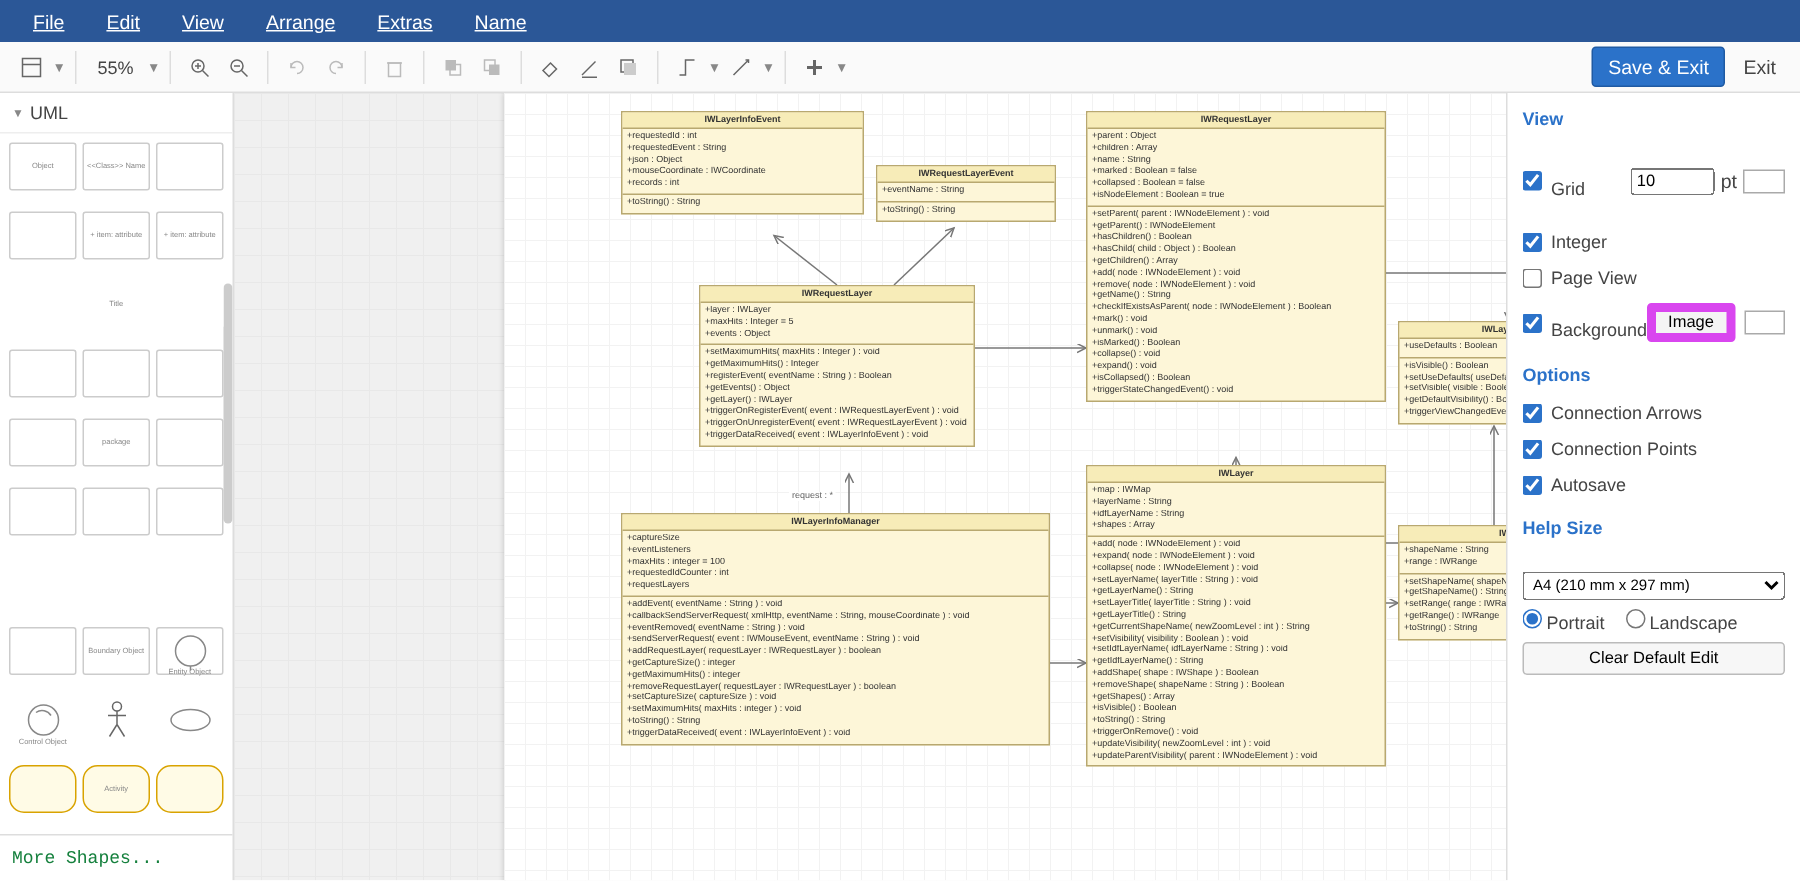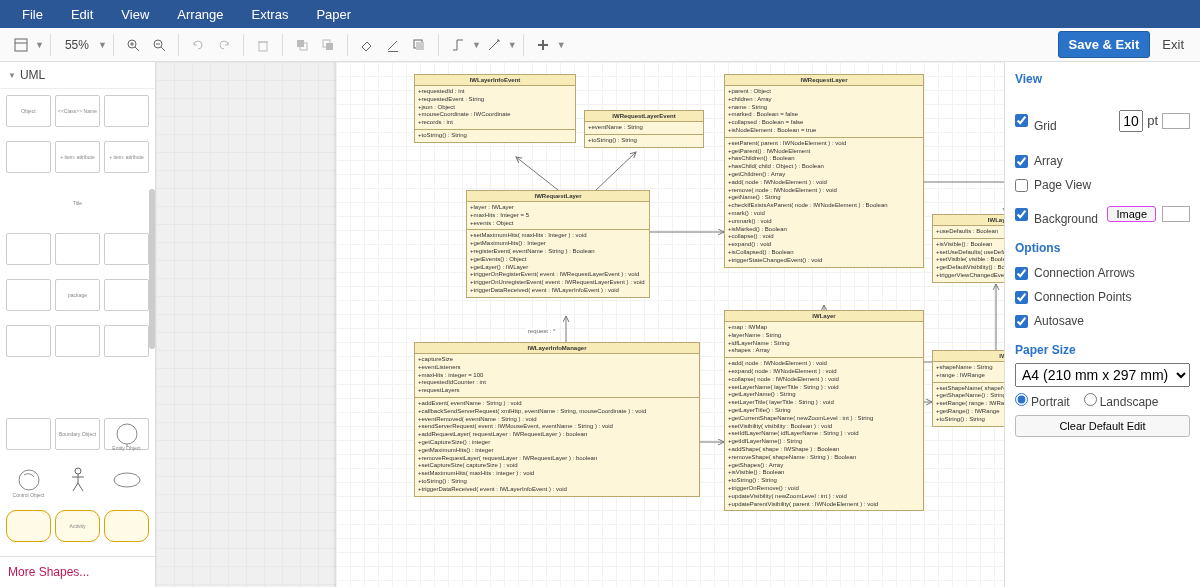--- a/index.html
+++ b/index.html
@@ -1,74 +1,74 @@
 <!DOCTYPE html>
 <html><head>
 <meta charset="utf-8">
 <style>
 * { box-sizing: border-box; margin: 0; padding: 0; font-family: -apple-system, Helvetica, Arial, sans-serif; }
 body { width: 1200px; height: 587px; overflow: hidden; background: #fff; display: flex; flex-direction: column; }
 .menubar { background: #2b5797; color: #fff; height: 28px; display: flex; align-items: center; padding: 0 8px; font-size: 13px; }
-.menubar .mi { padding: 4px 14px; cursor: pointer; }
+.menubar .mi { padding: 4px 14px; cursor: pointer; text-decoration: underline; }
 .toolbar { height: 34px; border-bottom: 1px solid #ddd; display: flex; align-items: center; padding: 0 8px; background: #fafafa; }
 .tool-btn { width: 24px; height: 24px; display: flex; align-items: center; justify-content: center; color: #555; border-radius: 3px; margin: 0 1px; cursor: pointer; }
 .tool-btn svg { width: 16px; height: 16px; }
 .sep { width: 1px; height: 22px; background: #ddd; margin: 0 6px; }
 .zoom { font-size: 12px; color: #444; padding: 0 8px; }
 .dd { font-size: 9px; color: #888; margin-left: 1px; }
 .spacer { flex: 1; }
-.btn-primary { background: #2b72c9; color: #fff; border: 1px solid #1f5aa3; padding: 5px 10px; font-size: 13px; border-radius: 3px; cursor: pointer; font-weight: bold; }
+.btn-primary { background: #2b72c9; color: #fff; border: 1px solid #1f5aa3; padding: 5px 10px; font-size: 13px; border-radius: 3px; cursor: pointer; }
 .btn-exit { background: none; border: none; color: #444; font-size: 13px; padding: 5px 8px; cursor: pointer; margin-left: 4px; }
 .main { flex: 1; display: flex; overflow: hidden; }
 .sidebar-left { width: 156px; border-right: 1px solid #ddd; display: flex; flex-direction: column; background: #fff; }
 .sb-header { display: flex; align-items: center; padding: 6px 8px; font-size: 12px; color: #444; border-bottom: 1px solid #eee; }
 .sb-header .tri { font-size: 8px; margin-right: 4px; color: #888; }
 .shapes-grid { flex: 1; overflow-y: auto; padding: 6px; display: grid; grid-template-columns: 1fr 1fr 1fr; gap: 6px 4px; position: relative; }
 .shape-cell { height: 32px; border: 1px solid #ccc; border-radius: 2px; background: #fff; display: flex; align-items: center; justify-content: center; font-size: 5px; color: #888; position: relative; }
 .shape-cell.noborder { border: none; }
 .shape-cell.rounded { border-radius: 10px; }
 .shape-cell span.lbl { position: absolute; font-size: 5px; }
 .hl-y { border-color: #d9a300 !important; background: #fffbe6; }
-.more-shapes { border-top: 1px solid #ddd; padding: 8px; font-size: 12px; color: #be185d; cursor: pointer; }
+.more-shapes { border-top: 1px solid #ddd; padding: 8px; font-size: 12px; color: #15803d; cursor: pointer; font-family: Liberation Mono, monospace; }
 .canvas { flex: 1; position: relative; background: #f0f0f0; overflow: hidden; }
 .grid-bg { position: absolute; inset: 0; background-image: linear-gradient(#e8e8e8 1px, transparent 1px), linear-gradient(90deg, #e8e8e8 1px, transparent 1px); background-size: 18px 18px; }
 .sheet { position: absolute; left: 180px; top: 0; width: 790px; height: 570px; background: #fff; box-shadow: 0 0 4px rgba(0,0,0,0.2); background-image: linear-gradient(#f2f2f2 1px, transparent 1px), linear-gradient(90deg, #f2f2f2 1px, transparent 1px); background-size: 14px 14px; }
 .uml { position: absolute; background: #fdf6d8; border: 1px solid #b8a870; font-size: 6px; color: #333; }
 .uml .title { text-align: center; font-weight: bold; border-bottom: 1px solid #b8a870; padding: 2px 3px; background: #f7ecb8; }
 .uml .sec { border-bottom: 1px solid #b8a870; padding: 2px 3px; }
 .uml .sec:last-child { border-bottom: none; }
 .uml .row { white-space: nowrap; overflow: hidden; line-height: 1.3; }
 .edge-label { position: absolute; font-size: 6px; color: #666; background: #fff; padding: 0 2px; }
 svg.edges { position: absolute; inset: 0; pointer-events: none; }
 .sidebar-right { width: 196px; border-left: 1px solid #ddd; background: #fff; font-size: 12px; color: #444; display: flex; flex-direction: column; padding: 0 10px; }
 .sb-title { text-align: center; font-weight: bold; padding: 8px 0; position: relative; color: #333; font-size: 12px; }
 .close-x { position: absolute; right: 0; top: 8px; color: #bbb; cursor: pointer; }
 .sec-h { font-weight: bold; color: #2b72c9; margin: 10px 0 6px; font-size: 12px; }
 .prop-row { display: flex; align-items: center; margin: 5px 0; font-size: 12px; }
 .prop-row input[type=checkbox] { margin-right: 6px; accent-color: #2b72c9; }
 .prop-row .flex1 { flex: 1; margin-top: 10px; }
-.num-in { width: 24px; font-size: 14px; padding: 1px 2px; }
+.num-in { width: 56px; font-size: 11px; padding: 1px 2px; }
 .swatch { width: 28px; height: 16px; border: 1px solid #aaa; background: #fff; display: inline-block; }
-.btn-sm { border: 1px solid #d946ef; background: #f4f4f4; padding: 1px 8px; font-size: 11px; border-radius: 3px; cursor: pointer; }
-.select-full { width: 100%; font-size: 14px; padding: 2px; margin-top: 0; }
+.btn-sm { border: 6px solid #d946ef; background: #f4f4f4; padding: 1px 8px; font-size: 11px; border-radius: 3px; cursor: pointer; }
+.select-full { width: 100%; font-size: 10px; padding: 2px; margin-top: 16px; }
 .radio-row { display: flex; gap: 14px; margin-top: 6px; font-size: 12px; }
 .radio-row input { accent-color: #2b72c9; margin-right: 3px; }
 .btn-full { width: 100%; border: 1px solid #bbb; background: #f7f7f7; padding: 4px; font-size: 11px; border-radius: 3px; margin-top: 6px; cursor: pointer; }
 .scroll-thumb { position: absolute; right: 0; top: 100px; width: 6px; height: 160px; background: #ccc; border-radius: 3px; }
 </style>
 </head>
 <body>
 
 <div class="menubar">
   <div class="mi">File</div>
   <div class="mi">Edit</div>
   <div class="mi">View</div>
   <div class="mi">Arrange</div>
   <div class="mi">Extras</div>
-  <div class="mi">Paper</div>
+  <div class="mi">Name</div>
 </div>
 
 <div class="toolbar">
   <div class="tool-btn">
       <svg viewBox="0 0 16 16">
         <rect x="2" y="2" width="12" height="12" fill="none" stroke="#666"></rect>
         <line x1="2" y1="6" x2="14" y2="6" stroke="#666"></line>
       </svg>
     </div>
   <span class="dd">▼</span>
@@ -412,21 +412,21 @@
     <div class="sec-h">View</div>
     <div class="prop-row">
         <input type="checkbox" checked="" style="">
         <span class="flex1">Grid</span>
         <input class="num-in" value="10" style="">
         <span style="font-size:13px;margin:16px 4px">pt</span>
         <span class="swatch"></span>
       </div>
     <div class="prop-row">
         <input type="checkbox" checked="" style="">
-        <span>Array</span>
+        <span>Integer</span>
       </div>
     <div class="prop-row">
         <input type="checkbox" style="">
         <span>Page View</span>
       </div>
     <div class="prop-row">
         <input type="checkbox" checked="" style="">
         <span class="flex1">Background</span>
         <button class="btn-sm">Image</button>
         <span class="swatch" style="margin-left:6px"></span>
@@ -437,21 +437,21 @@
         <span>Connection Arrows</span>
       </div>
     <div class="prop-row">
         <input type="checkbox" checked="" style="">
         <span>Connection Points</span>
       </div>
     <div class="prop-row">
         <input type="checkbox" checked="" style="">
         <span>Autosave</span>
       </div>
-    <div class="sec-h">Paper Size</div>
+    <div class="sec-h">Help Size</div>
     <select class="select-full"><option>A4 (210 mm x 297 mm)</option></select>
     <div class="radio-row">
       <label><input type="radio" name="o" checked="" style=""><span>Portrait</span></label>
       <label><input type="radio" name="o" style=""><span>Landscape</span></label>
     </div>
     <button class="btn-full">Clear Default Edit</button>
   </div>
 </div>
 
 </body></html>

